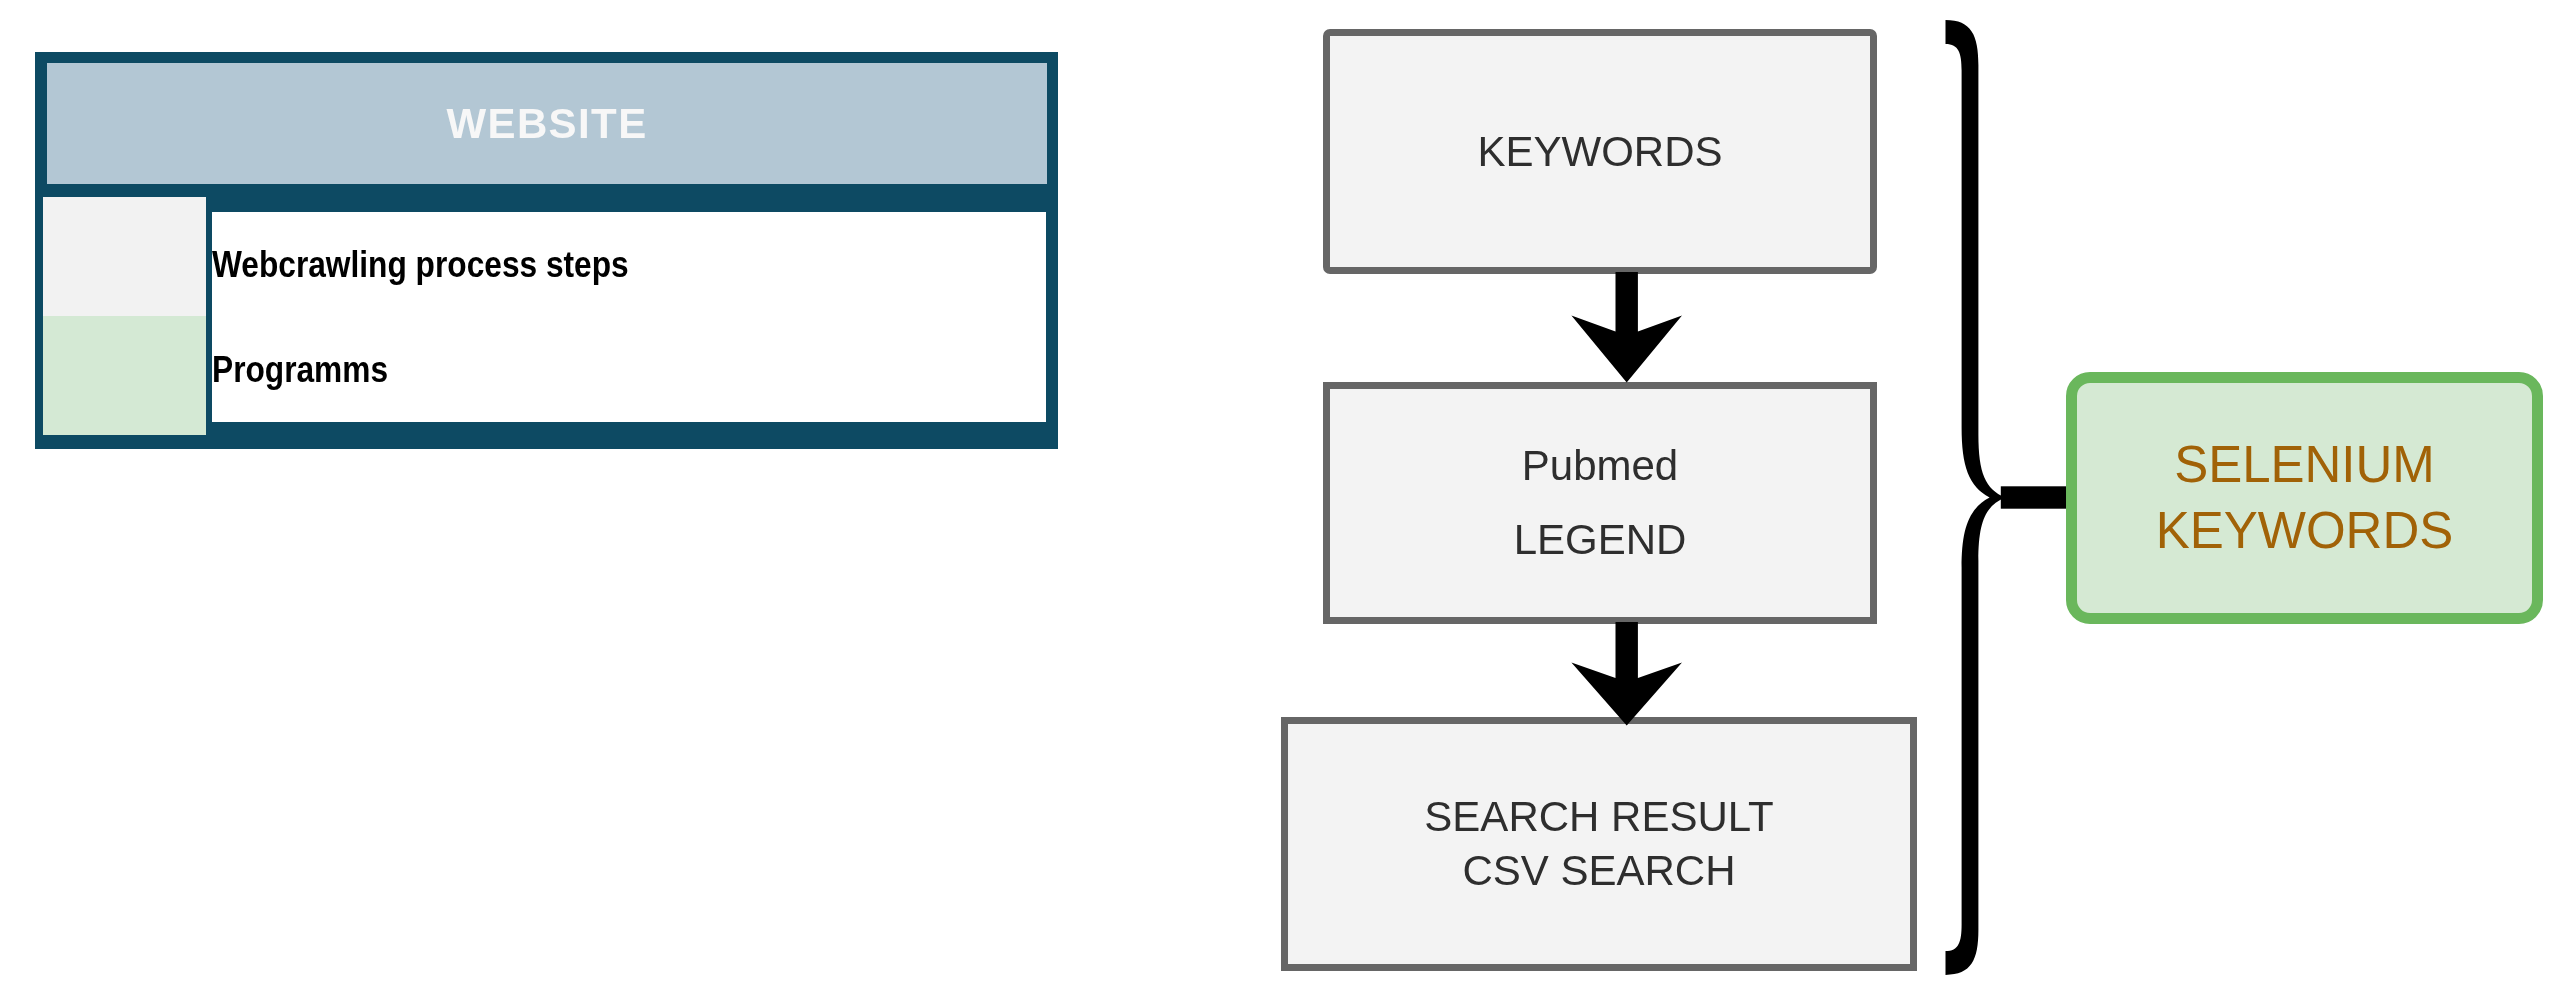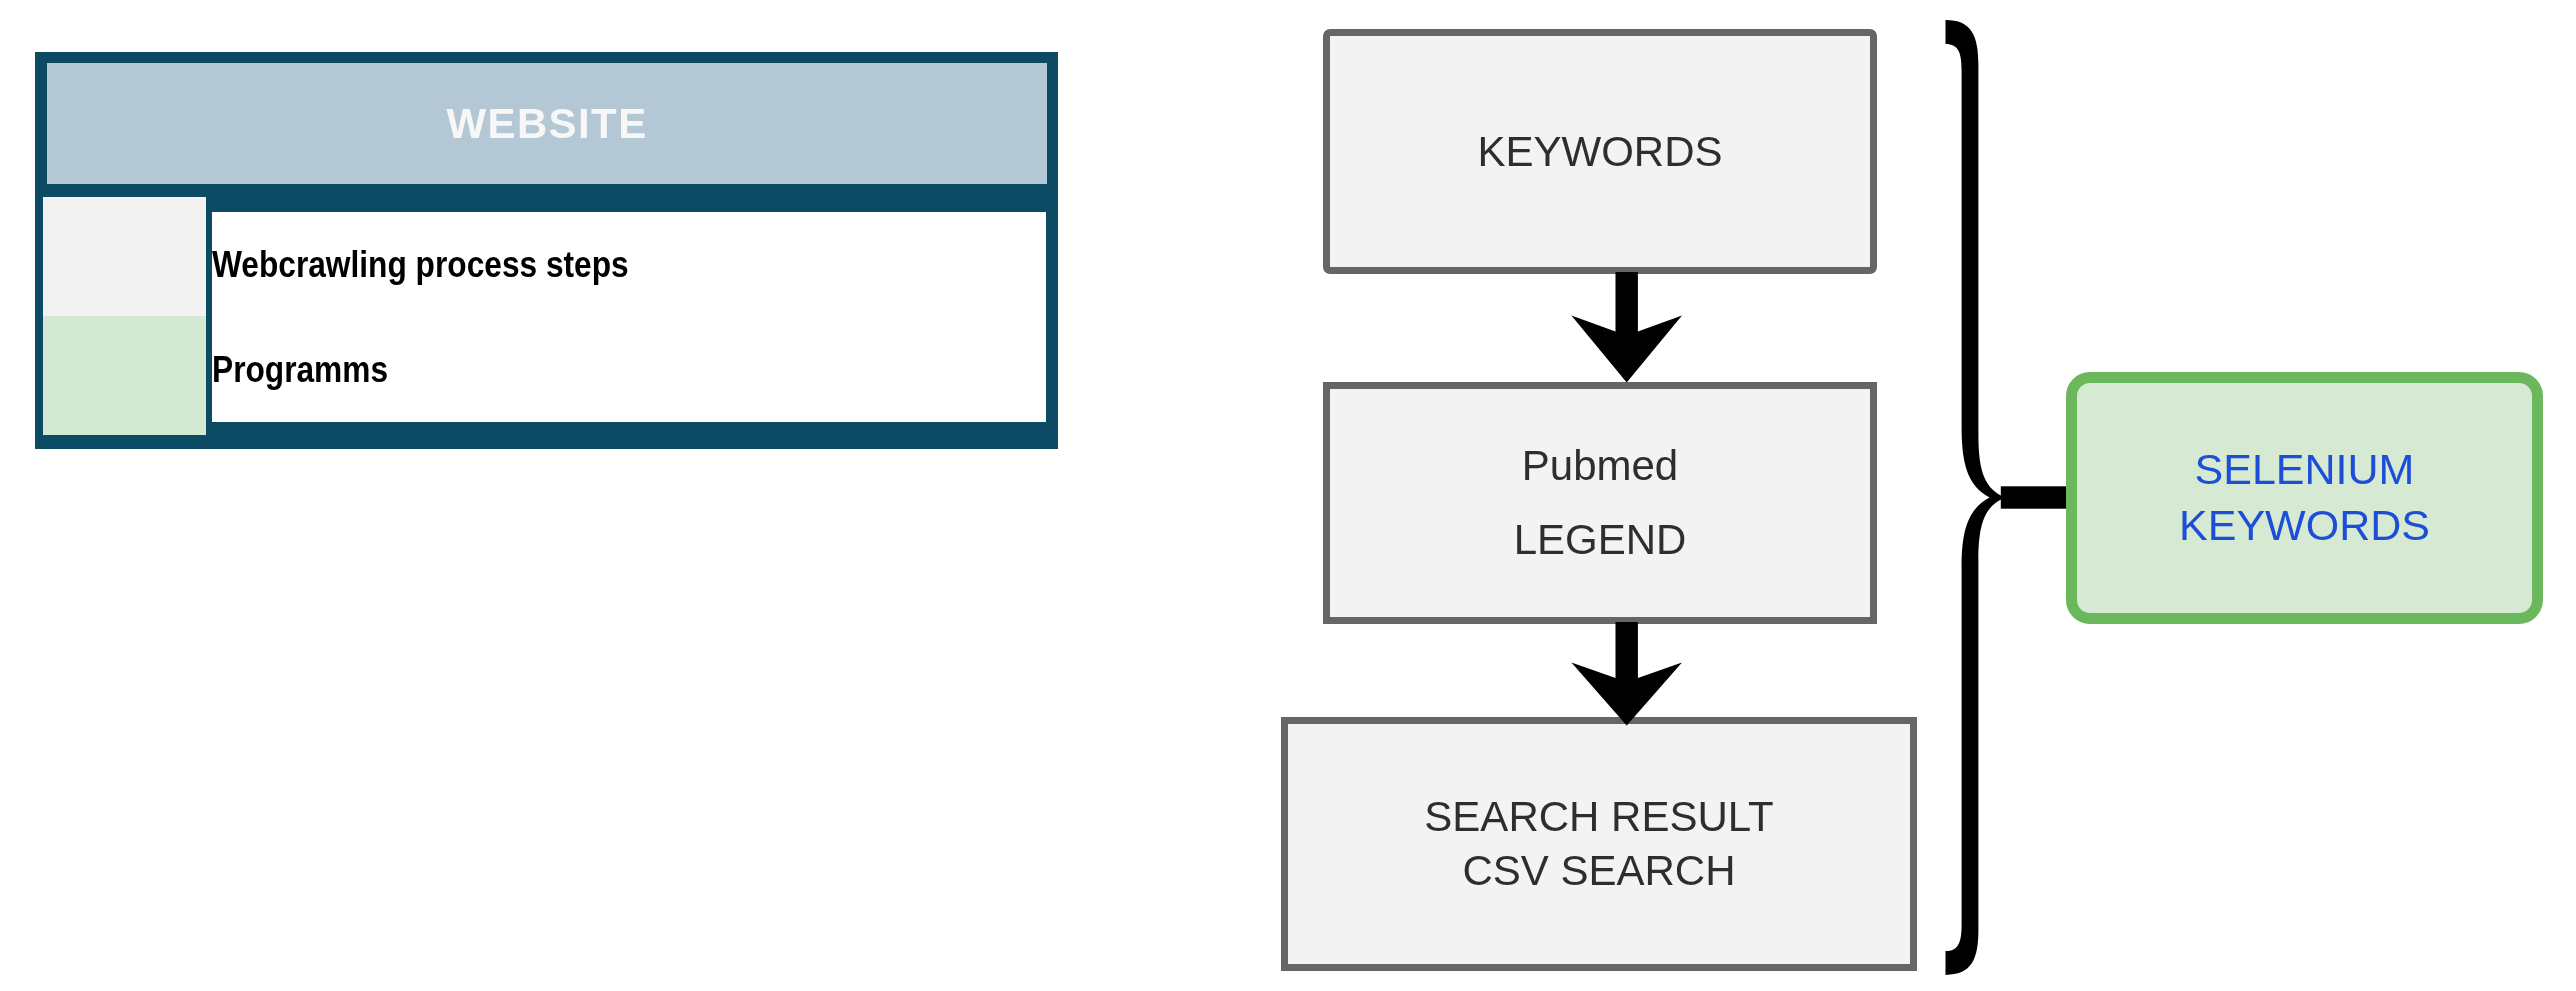--- a/index.html
+++ b/index.html
@@ -152,22 +152,22 @@
     border: 11.2px solid #6ab75c;
     border-radius: 24px;
     box-sizing: border-box;
     display: flex;
     flex-direction: column;
     align-items: center;
     justify-content: center;
     text-align: center;
   }
   .selenium-label {
-    color: #1d4ed8;
-    font-size: 43px;
+    color: #a16207;
+    font-size: 51px;
     font-family: "Liberation Sans", sans-serif;
     line-height: 1.3;
     white-space: nowrap;
   }
 </style>
 </head>
 <body>
 
 <div id="legend-box">
 

